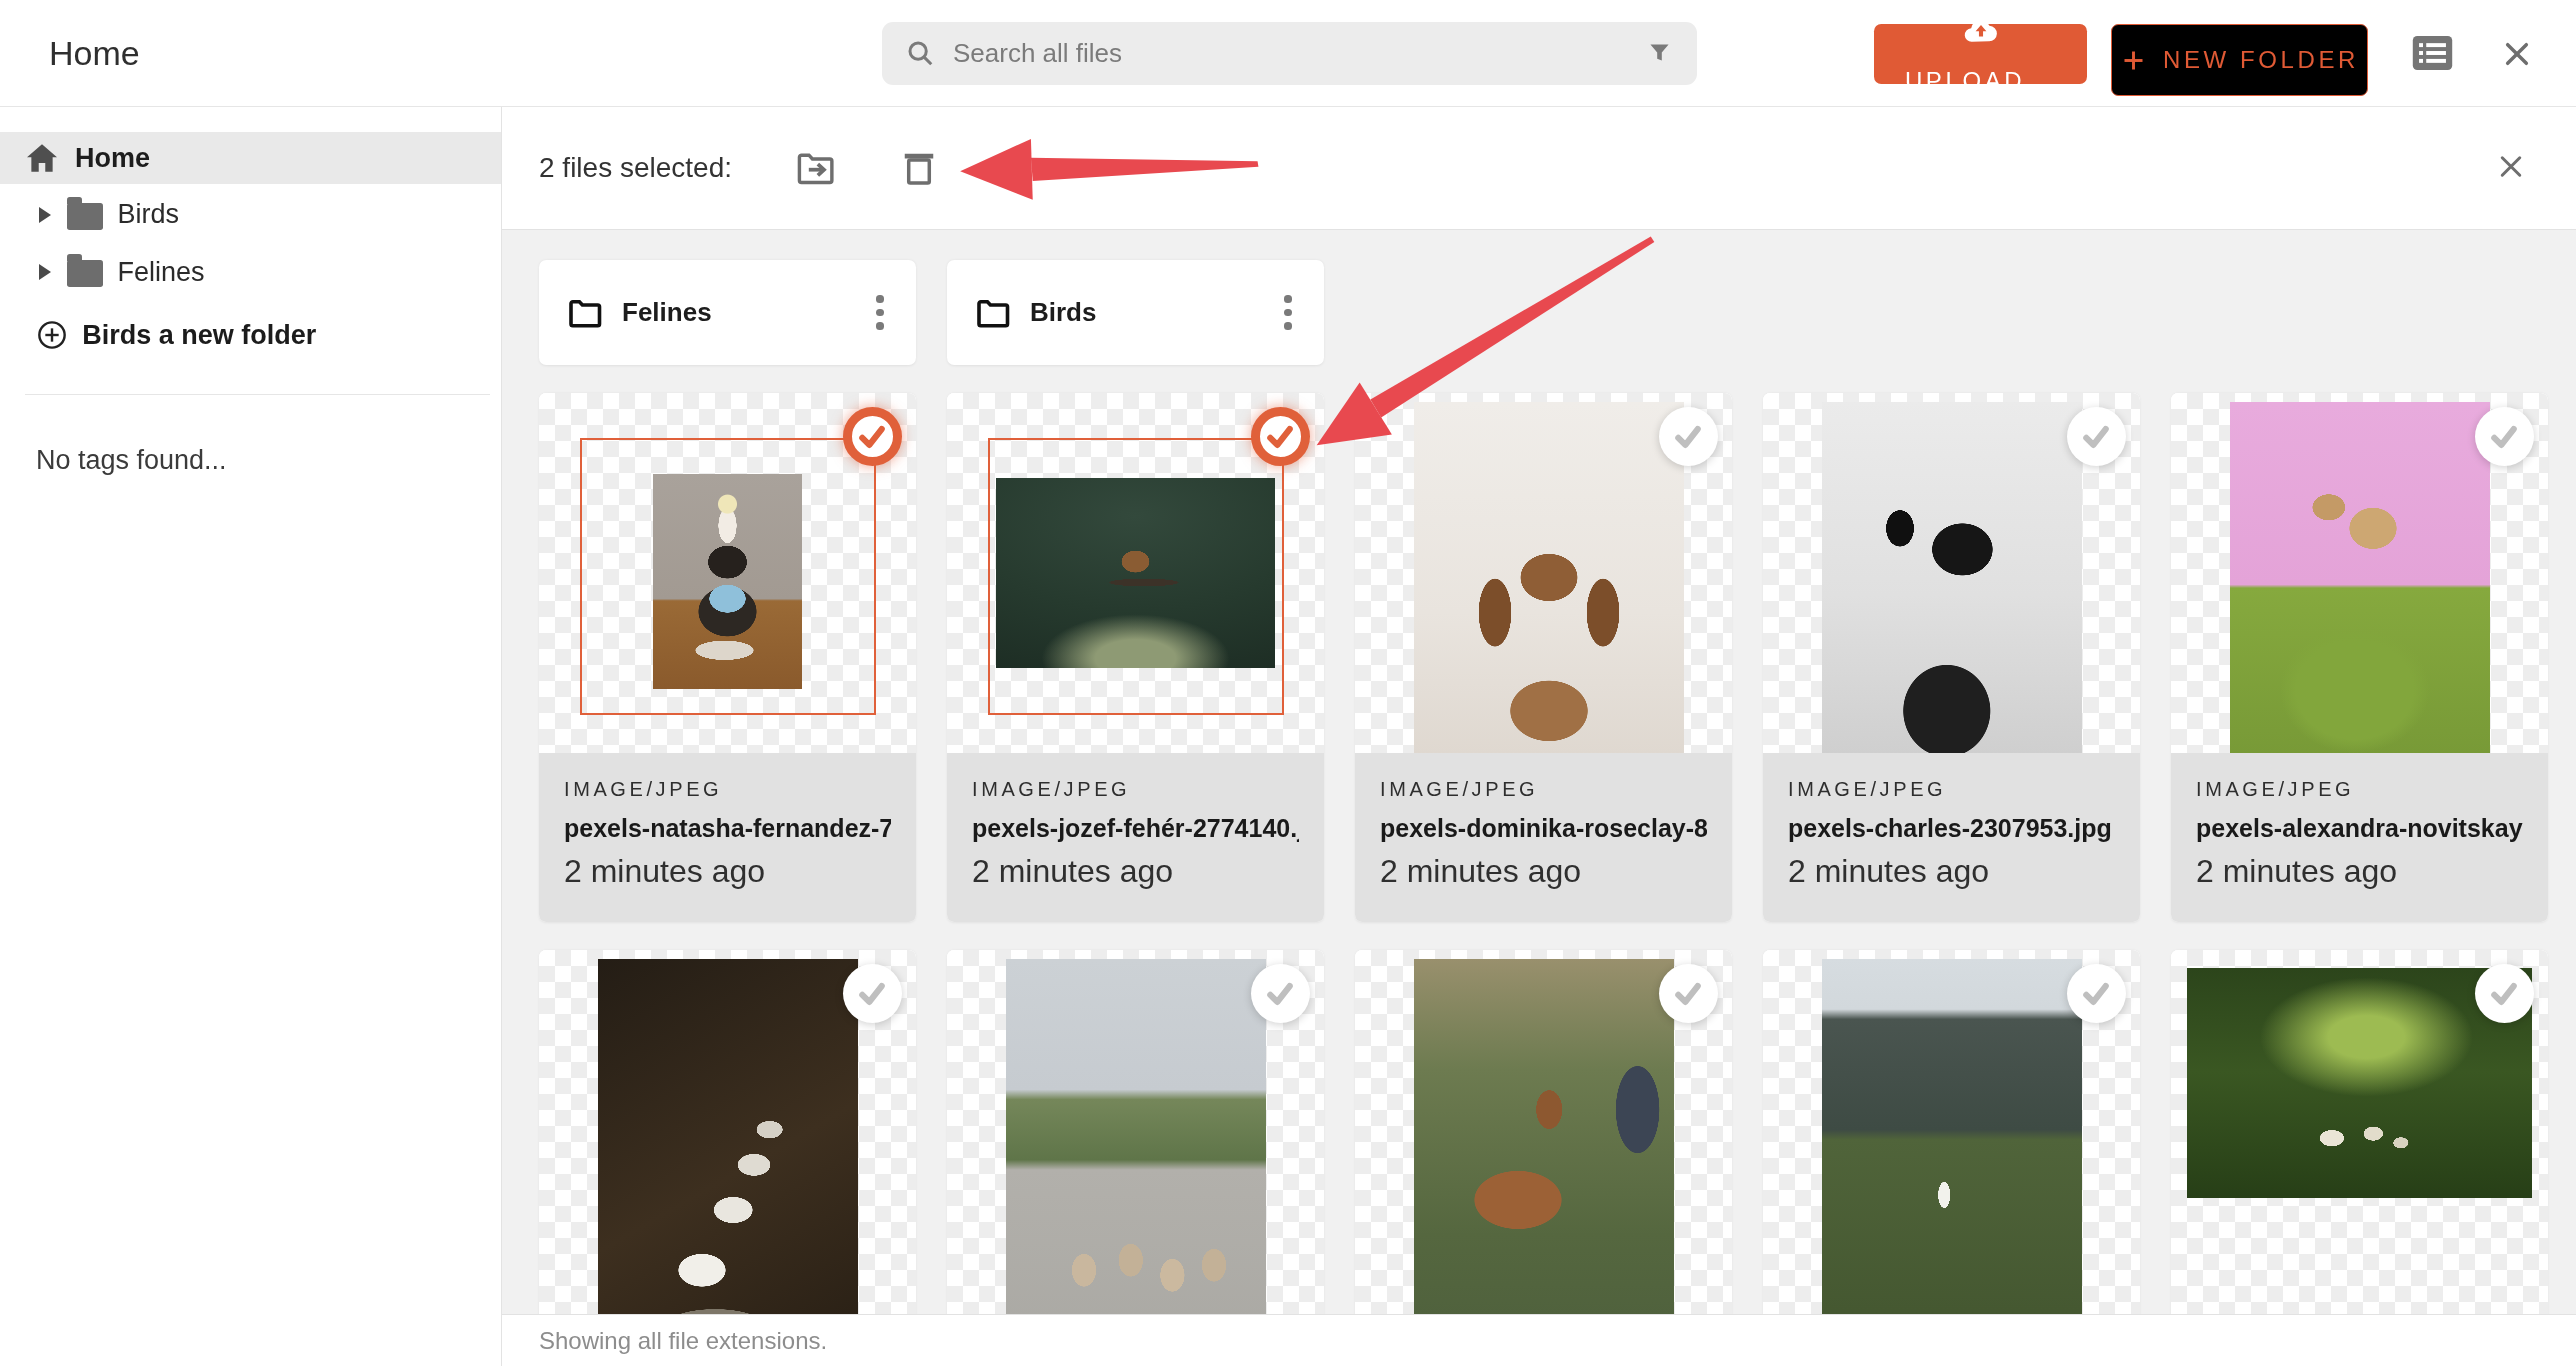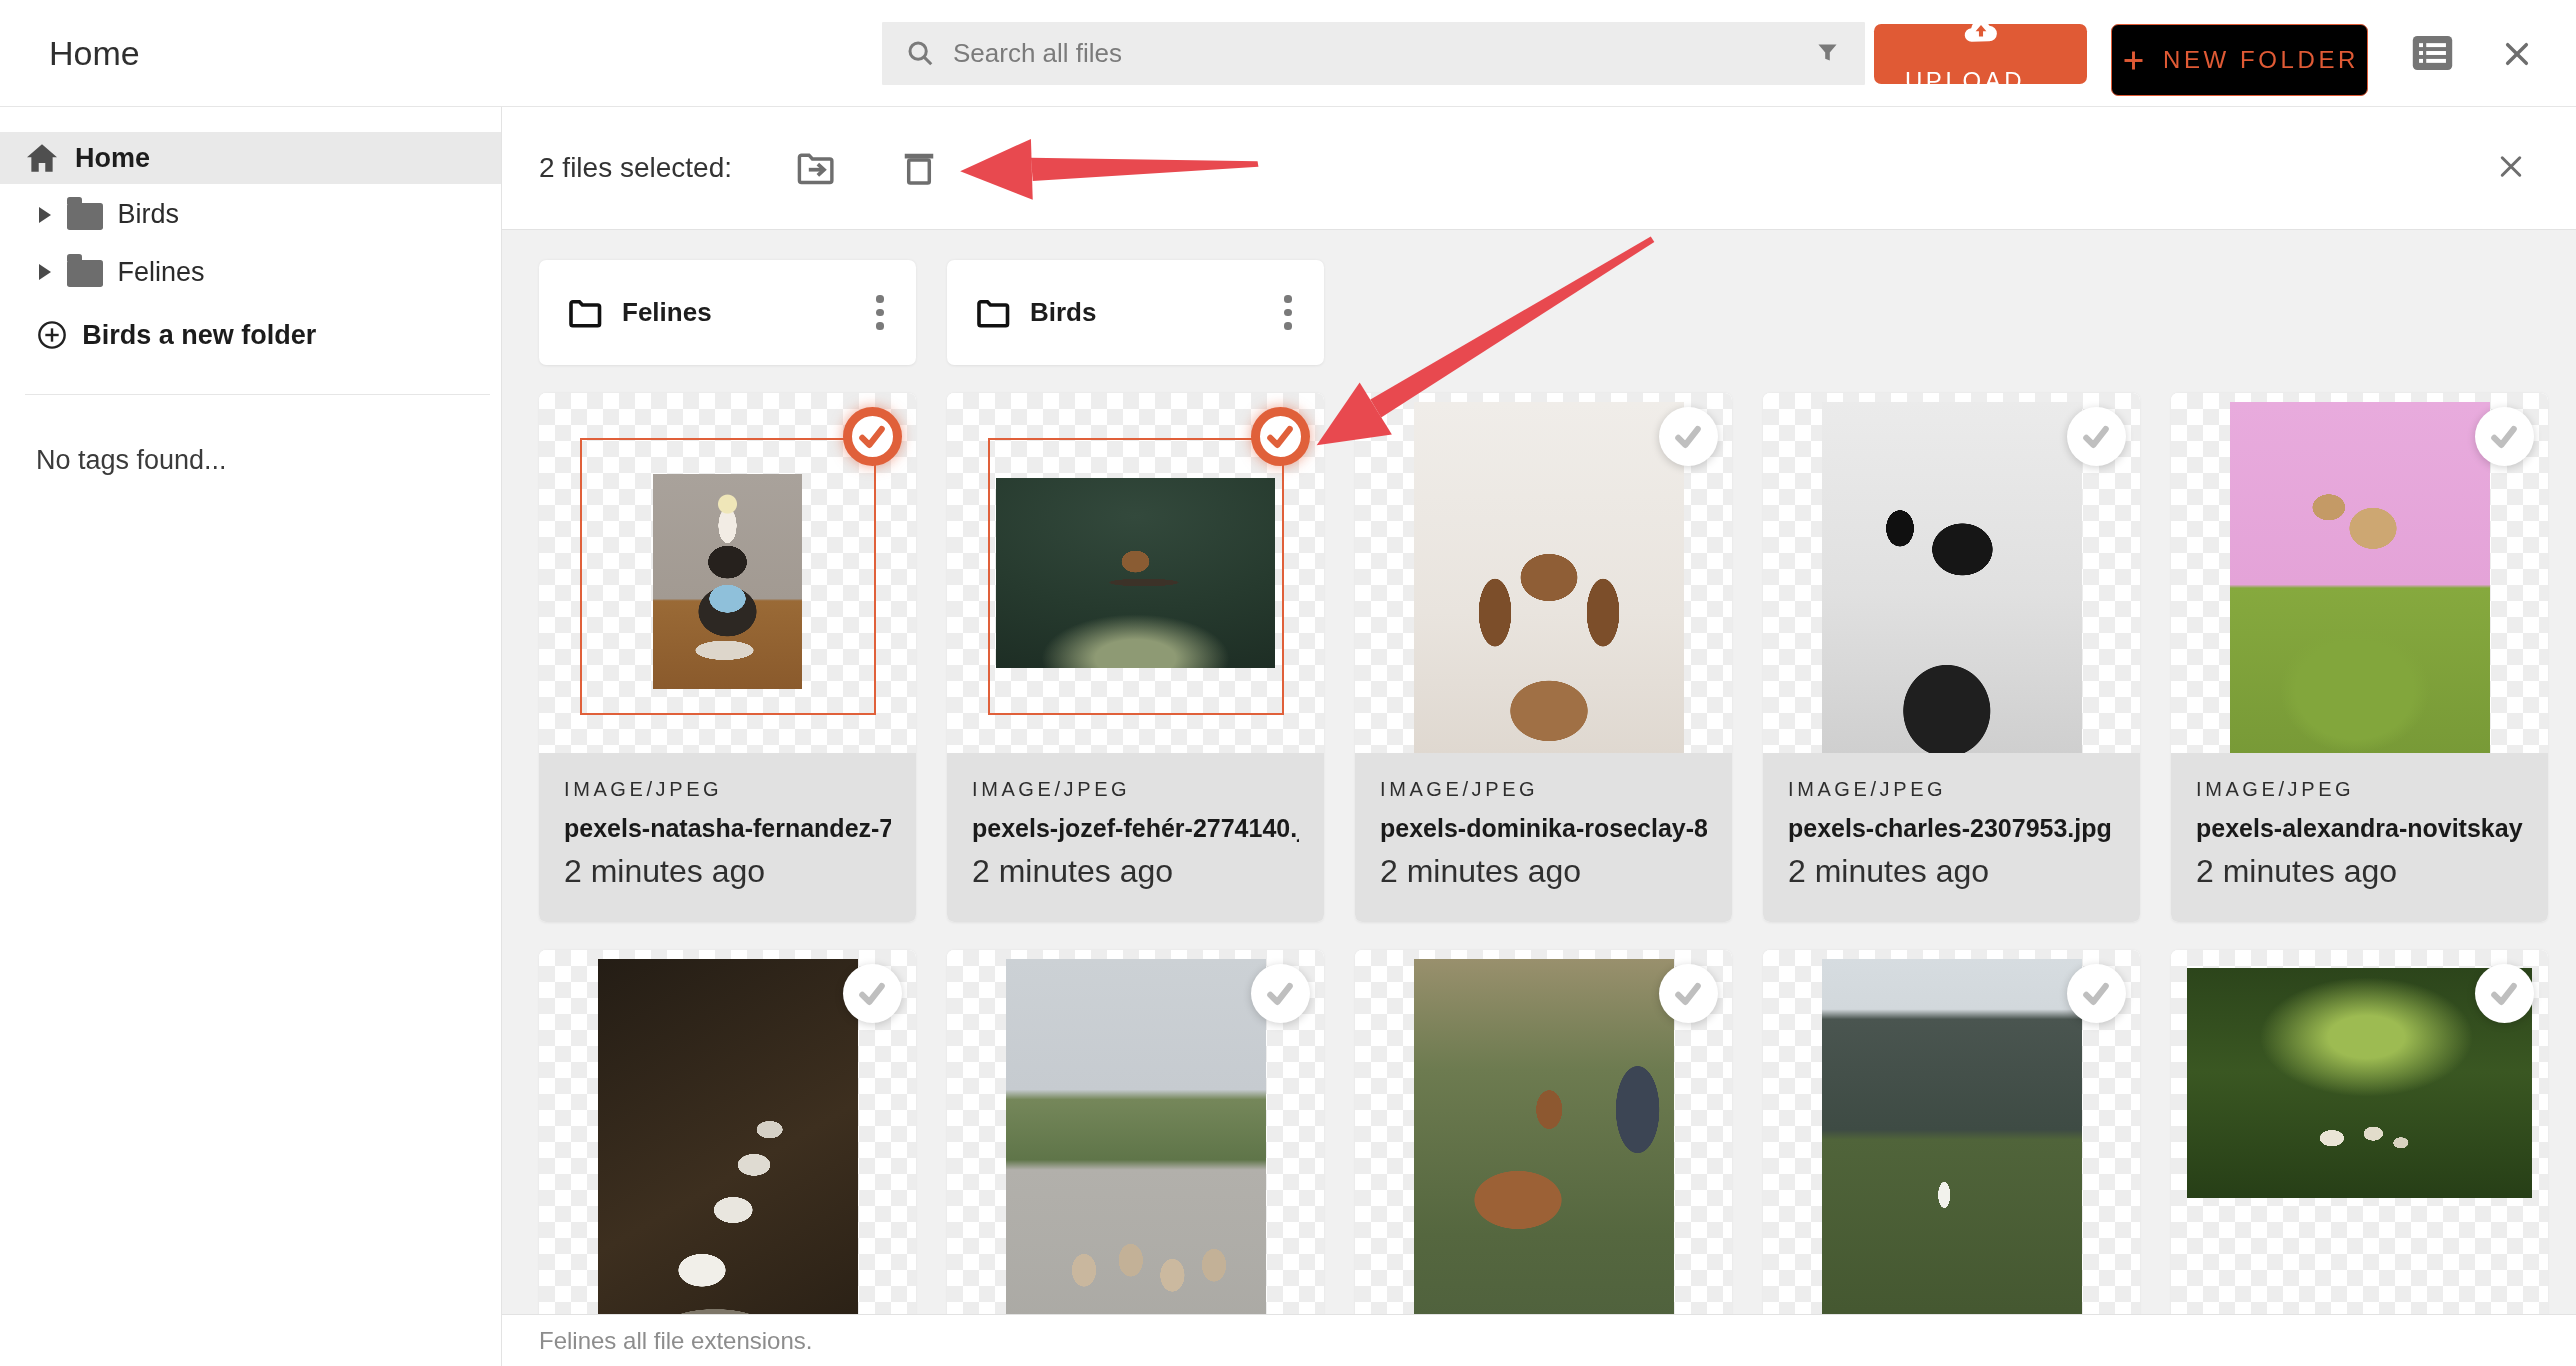--- a/index.html
+++ b/index.html
@@ -3,22 +3,22 @@
 <meta charset="utf-8">
 <style>
   * { box-sizing: border-box; margin: 0; padding: 0; }
   html,body { width: 2576px; height: 1367px; overflow: hidden; }
   body { font-family: "Liberation Sans", "DejaVu Sans", sans-serif; background: #fff; color: #2f2f2f; }
 
   
   .topbar { position: relative; height: 107px; background: #fff; border-bottom: 0.9px solid #e6e6e6; }
   .app-title { position: absolute; left: 49px; top: 50%; transform: translateY(-50%);
                font-size: 34px; font-weight: 500; color: #2f2f2f; }
-  .searchbox { position: absolute; left: 882px; top: 21.5px; width: 983px; height: 63px;
-               background: #ececec; border-radius: 1px; display: flex; align-items: center;
+  .searchbox { position: absolute; left: 882px; top: 21.5px; width: 815px; height: 63px;
+               background: #ececec; border-radius: 11px; display: flex; align-items: center;
                padding: 0 23px; gap: 18px; }
   .searchbox input { flex: 1; border: none; background: transparent; outline: none;
                      font-size: 26px; color: #333; font-family: inherit; }
   .searchbox input::placeholder { color: #7b7b7b; }
   .btn { display: flex; align-items: center; justify-content: center; gap: 16px;
          border-radius: 7.2px; font-size: 24px; letter-spacing: 3.6px; cursor: pointer; }
   .btn-upload { position: absolute; left: 1874px; top: 24px; width: 213px; height: 60px;
                 background: #e05a35; color: #fff; flex-direction: column; }
   .btn-newfolder { position: absolute; left: 2111px; top: 24px; width: 257px; height: 72px;
                    background: #000000; color: #e05a35; border: 1.8px solid #e05a35; }
@@ -444,21 +444,21 @@
                 <polyline points="6,18 14,26 28,8" fill="none" stroke="#bfbfbf" stroke-width="7" stroke-linecap="round" stroke-linejoin="round"></polyline>
               </svg>
             </div>
           </div>
         </div>
 
       </div>
     </div>
 
     <div class="footer">
-      <span>Felines all file extensions.</span>
+      <span>Showing all file extensions.</span>
     </div>
   </section>
 </div>
 
 <svg class="annotations" viewBox="0 0 2876 1526">
   <g fill="#e8494f">
     <polygon points="1151,176 1404,180 1405,186 1153,202"></polygon>
     <polygon points="1151,155 1153,223 1072,191"></polygon>
   </g>
   <g fill="#e8494f">

